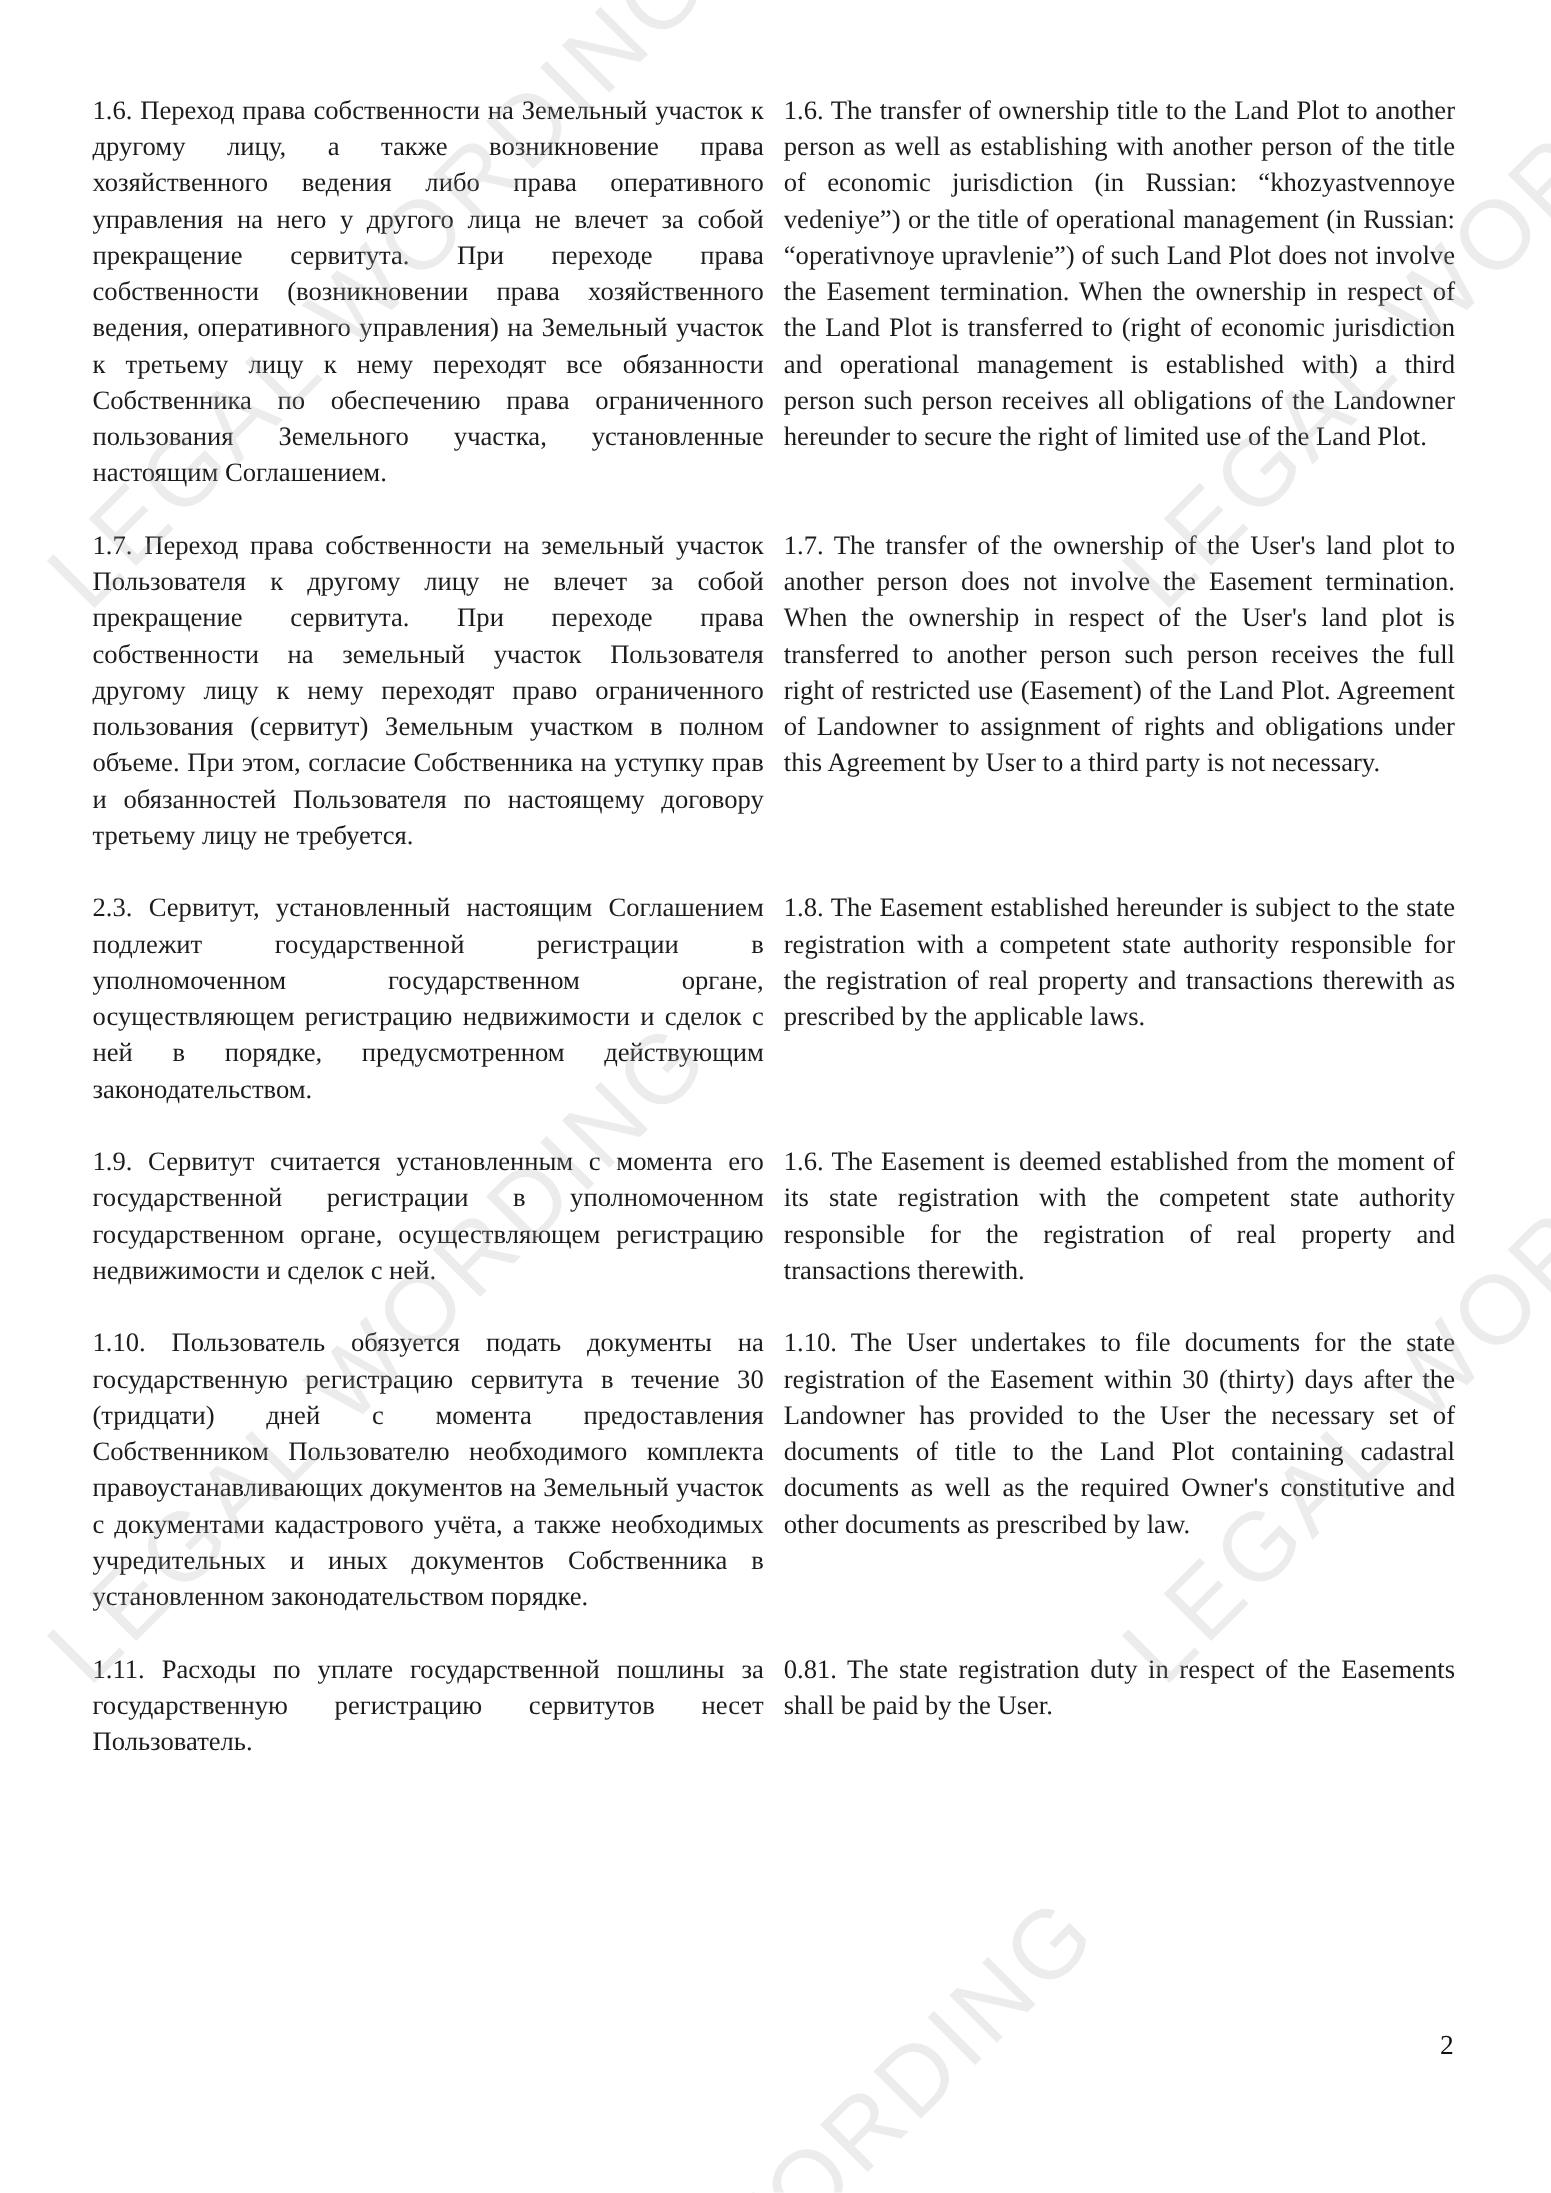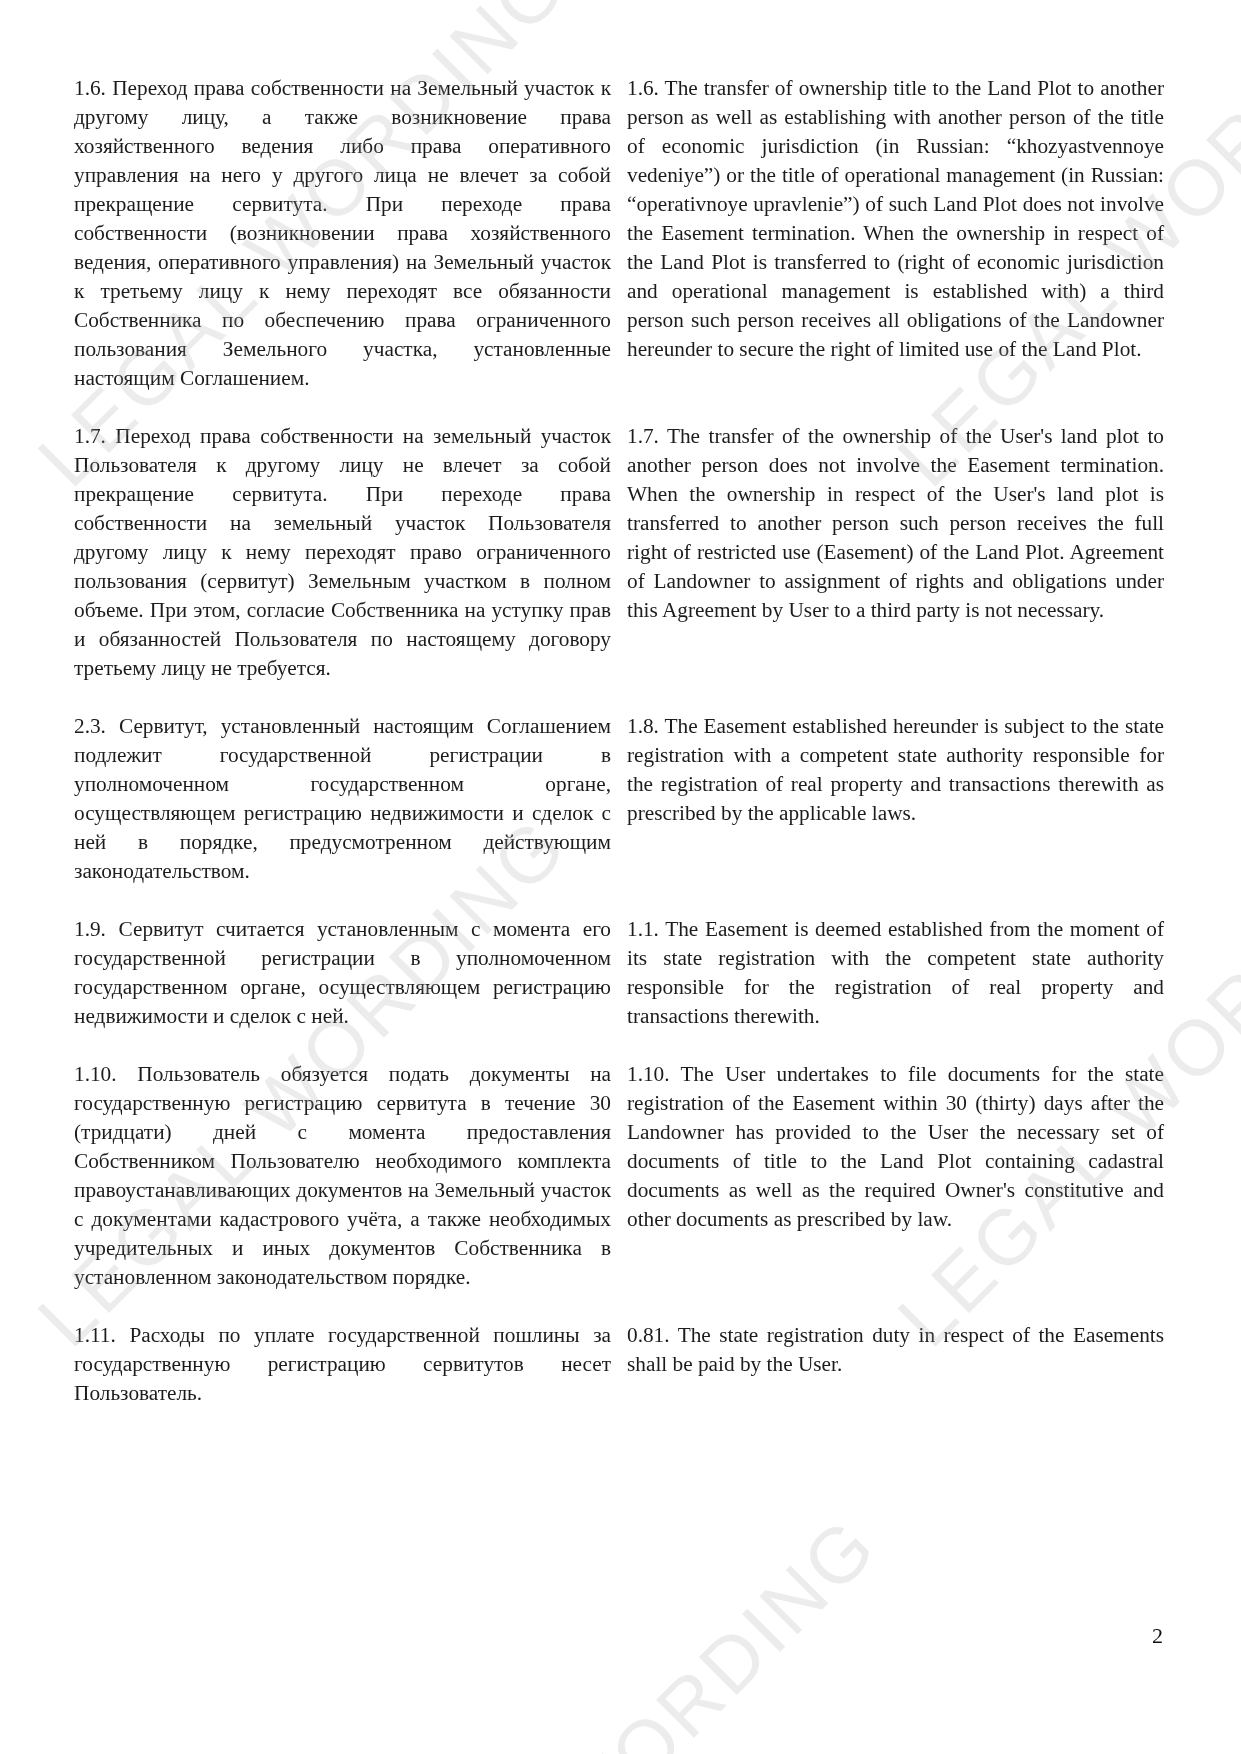--- a/index.html
+++ b/index.html
@@ -52,21 +52,21 @@
     <div class="row">
       <p class="cell">1.7. Переход права собственности на земельный участок Пользователя к другому лицу не влечет за собой прекращение сервитута. При переходе права собственности на земельный участок Пользователя другому лицу к нему переходят право ограниченного пользования (сервитут) Земельным участком в полном объеме. При этом, согласие Собственника на уступку прав и обязанностей Пользователя по настоящему договору третьему лицу не требуется.</p>
       <p class="cell">1.7. The transfer of the ownership of the User's land plot to another person does not involve the Easement termination. When the ownership in respect of the User's land plot is transferred to another person such person receives the full right of restricted use (Easement) of the Land Plot. Agreement of Landowner to assignment of rights and obligations under this Agreement by User to a third party is not necessary.</p>
     </div>
     <div class="row">
       <p class="cell">2.3. Сервитут, установленный настоящим Соглашением подлежит государственной регистрации в уполномоченном государственном органе, осуществляющем регистрацию недвижимости и сделок с ней в порядке, предусмотренном действующим законодательством.</p>
       <p class="cell">1.8. The Easement established hereunder is subject to the state registration with a competent state authority responsible for the registration of real property and transactions therewith as prescribed by the applicable laws.</p>
     </div>
     <div class="row">
       <p class="cell">1.9. Сервитут считается установленным с момента его государственной регистрации в уполномоченном государственном органе, осуществляющем регистрацию недвижимости и сделок с ней.</p>
-      <p class="cell">1.1. The Easement is deemed established from the moment of its state registration with the competent state authority responsible for the registration of real property and transactions therewith.</p>
+      <p class="cell">1.6. The Easement is deemed established from the moment of its state registration with the competent state authority responsible for the registration of real property and transactions therewith.</p>
     </div>
     <div class="row">
       <p class="cell">1.10. Пользователь обязуется подать документы на государственную регистрацию сервитута в течение 30 (тридцати) дней с момента предоставления Собственником Пользователю необходимого комплекта правоустанавливающих документов на Земельный участок с документами кадастрового учёта, а также необходимых учредительных и иных документов Собственника в установленном законодательством порядке.</p>
       <p class="cell">1.10. The User undertakes to file documents for the state registration of the Easement within 30 (thirty) days after the Landowner has provided to the User the necessary set of documents of title to the Land Plot containing cadastral documents as well as the required Owner's constitutive and other documents as prescribed by law.</p>
     </div>
     <div class="row">
       <p class="cell">1.11. Расходы по уплате государственной пошлины за государственную регистрацию сервитутов несет Пользователь.</p>
       <p class="cell">0.81. The state registration duty in respect of the Easements shall be paid by the User.</p>
     </div>
   </div>

